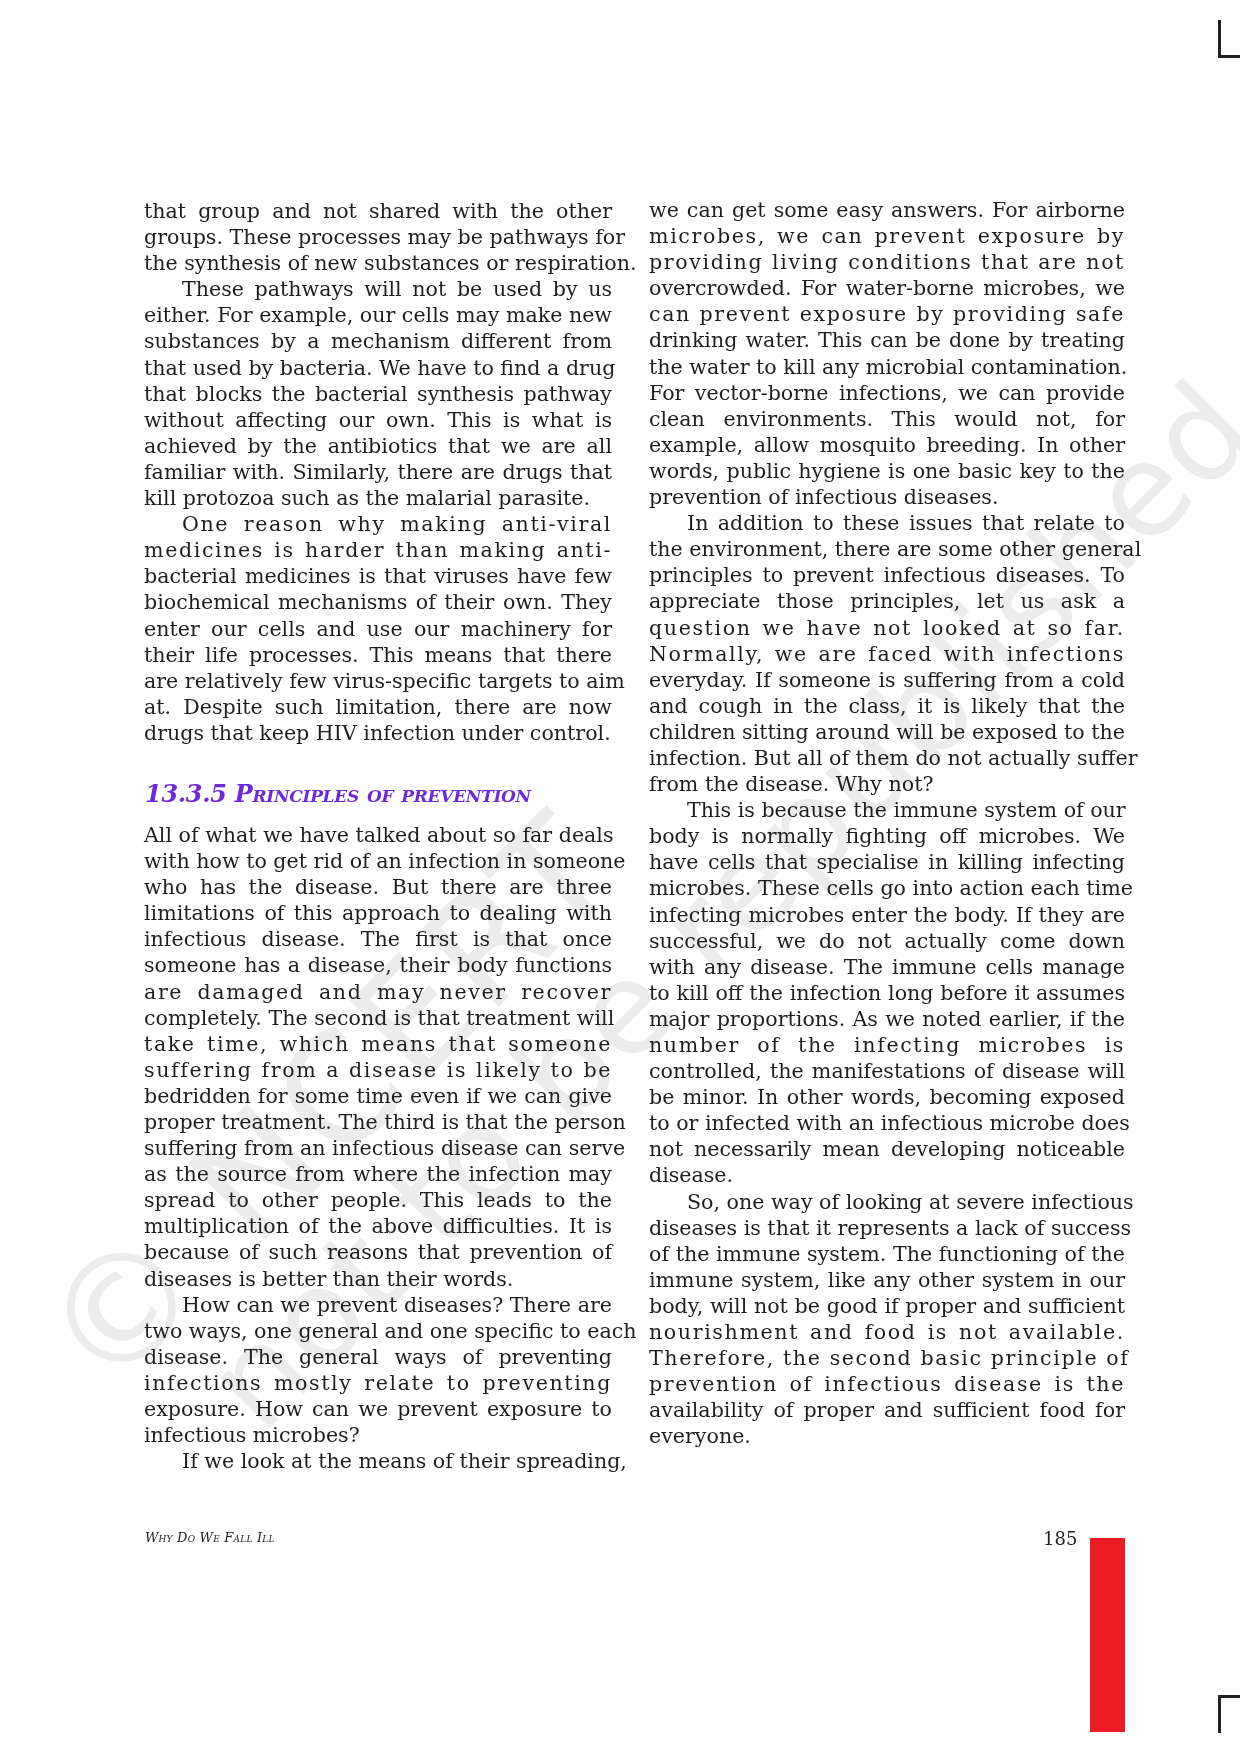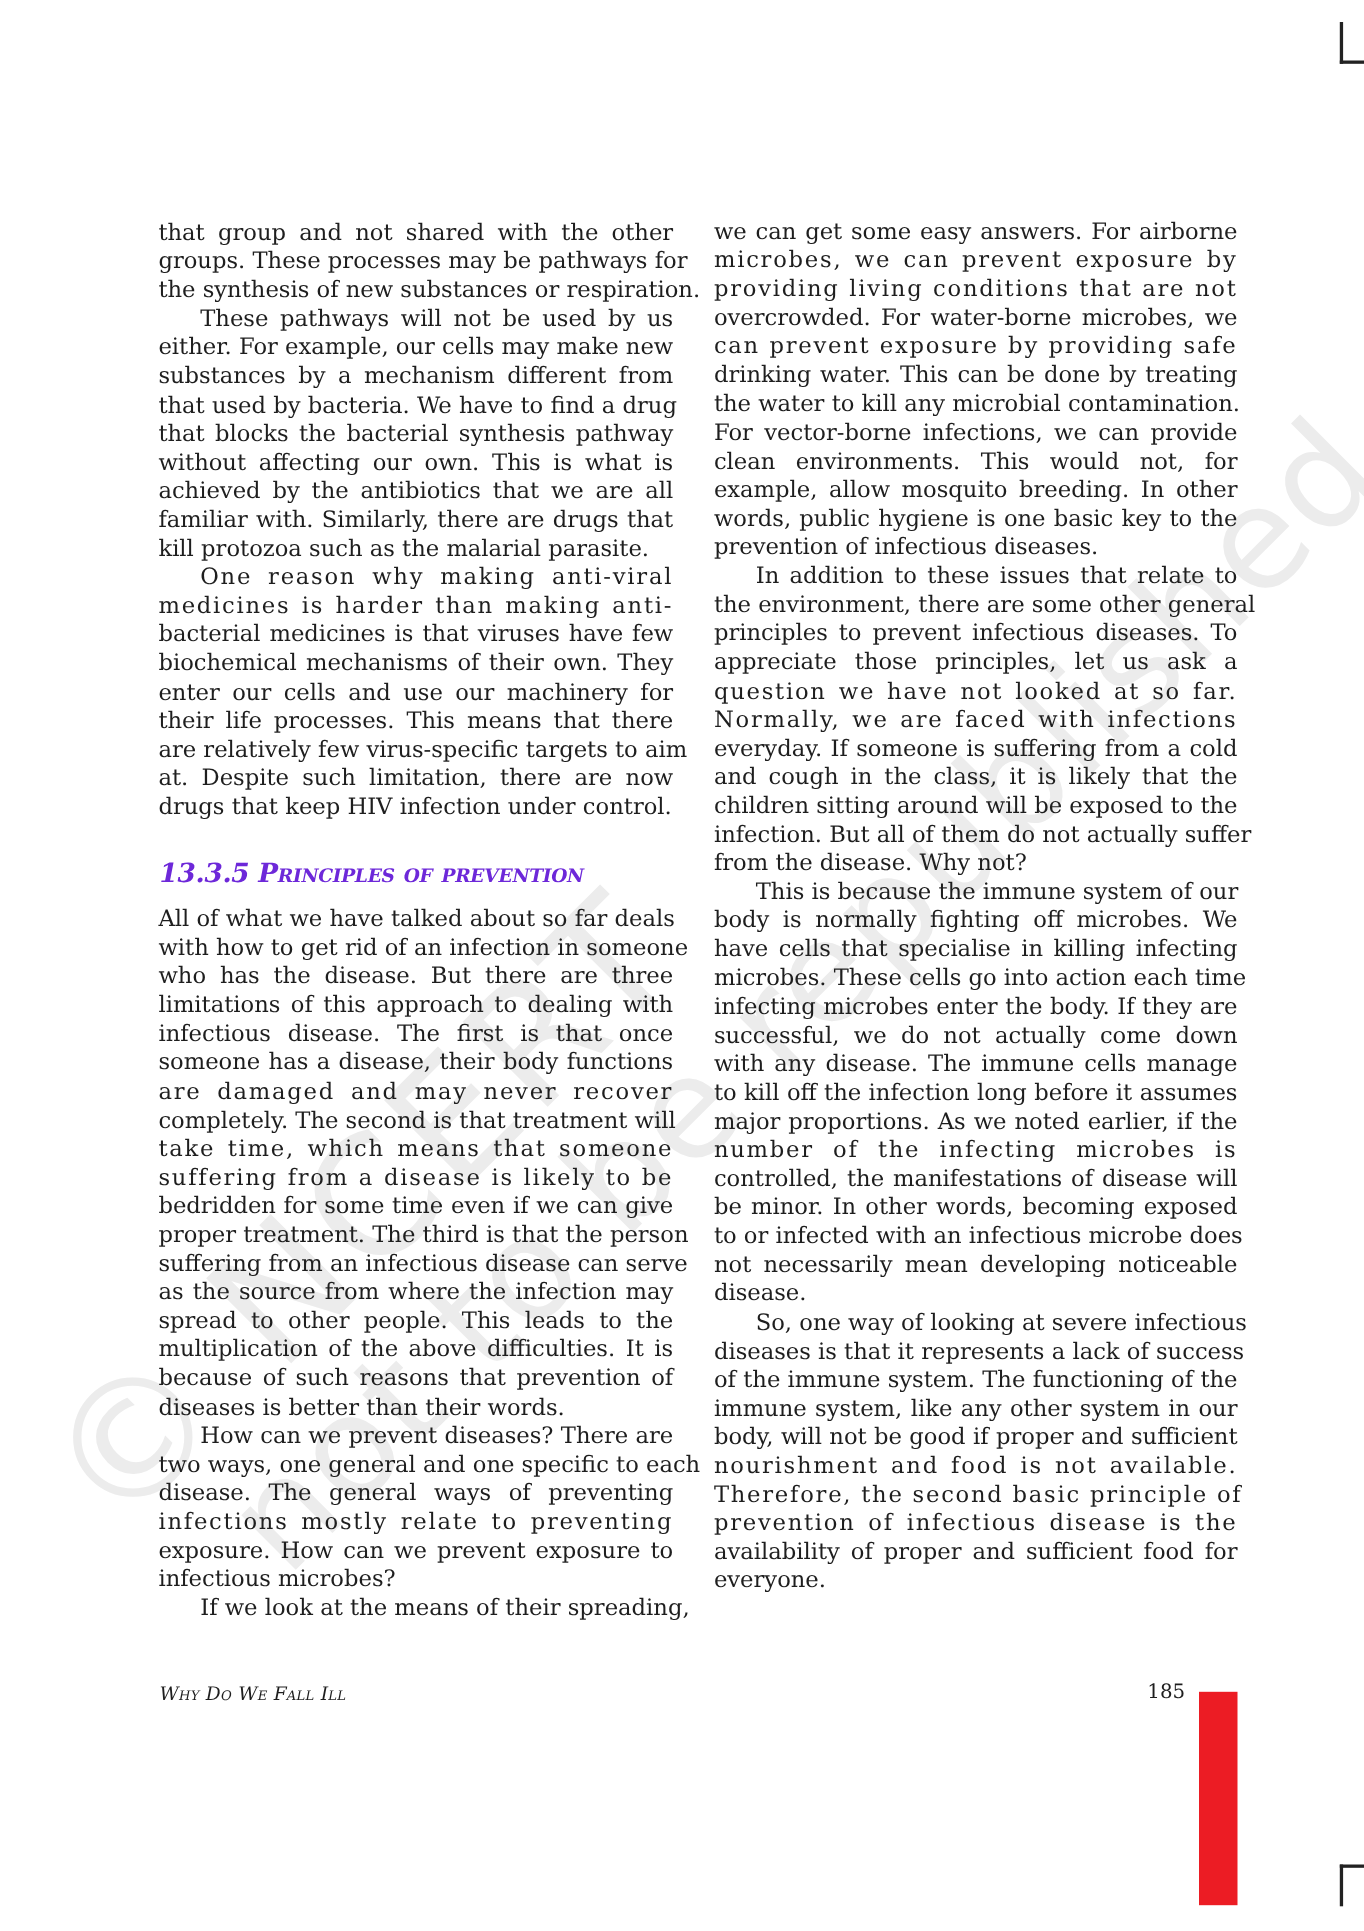--- a/index.html
+++ b/index.html
@@ -19,21 +19,21 @@
   .col-right { left: 649px; top: 197px; width: 476px; }
   .line { display: block; text-align: justify; text-align-last: justify; height: 26.1px; white-space: nowrap; }
   .line.last { text-align-last: left; }
   .line.indent { padding-left: 38px; }
   .wide { letter-spacing: 1.6px; }
 
   .section-heading { display: block; margin: 33px 0 13px 1px; font-size: 24px; font-weight: bold; font-style: italic;
                      letter-spacing: -0.3px; height: 30px; line-height: 30px; color: #6d28d9; }
   .section-heading .sc { font-variant: small-caps; }
 
-  .footer-title { position: absolute; left: 145px; top: 1530px; font-size: 17px; font-style: italic;
+  .footer-title { position: absolute; left: 145px; top: 1530px; font-size: 13px; font-style: italic;
                   font-variant: small-caps; letter-spacing: 0.2px; color: #1e1e1e; z-index: 1; }
   .page-number { position: absolute; left: 1043px; top: 1528px; font-size: 18px; font-weight: normal; color: #1e1e1e; z-index: 1; }
   .red-bar { position: absolute; left: 1090px; top: 1538px; width: 35px; height: 194px; background: #ec1c24; z-index: 1; }
 
   .crop-mark { position: absolute; z-index: 1; }
   .crop-top { left: 1218px; top: 20px; width: 22px; height: 38px; border-left: 3px solid #222; border-bottom: 3px solid #222; box-sizing: border-box; }
   .crop-bottom { left: 1218px; top: 1695px; width: 22px; height: 38px; border-left: 3px solid #222; border-top: 3px solid #222; box-sizing: border-box; }
 </style>
 </head>
 <body>

